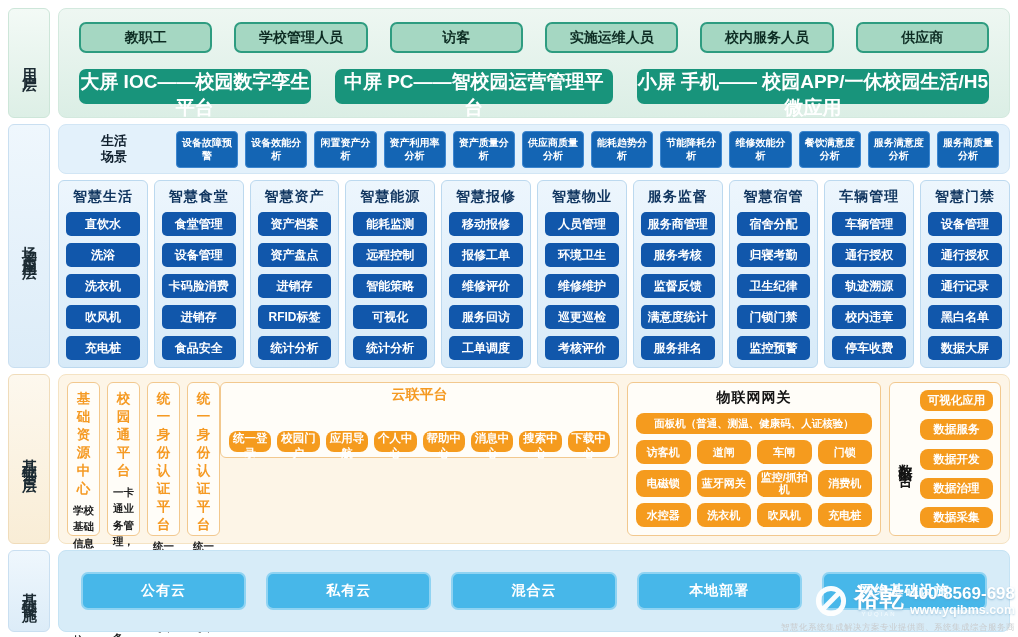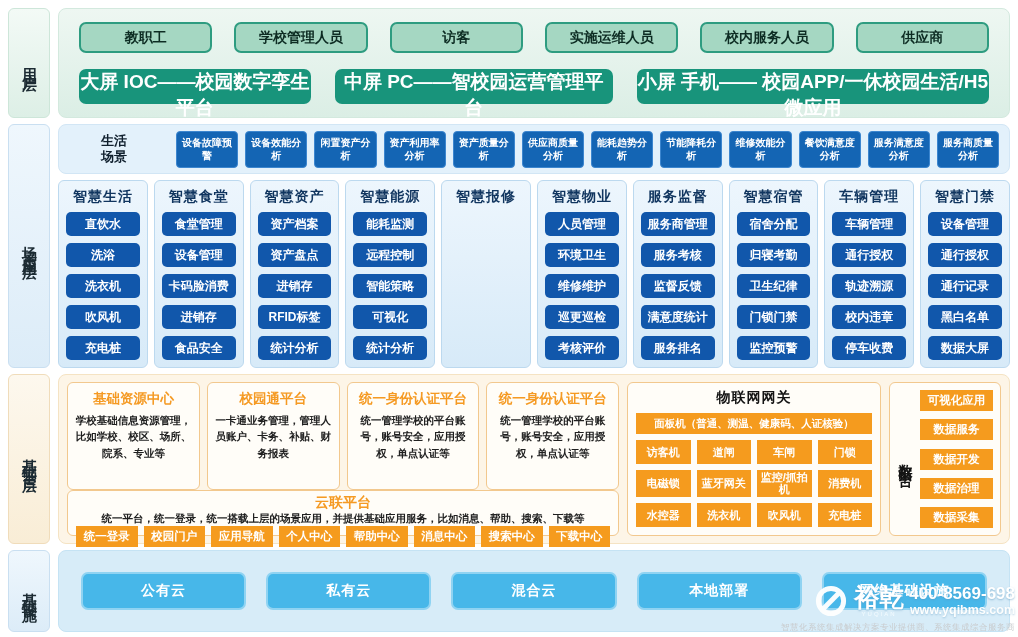--- a/index.html
+++ b/index.html
@@ -68,36 +68,36 @@
   .col-btn {
     height:24px; background:#1157ab; border:none; border-radius:5px;
     color:#fff; font-weight:bold; font-size:12px; padding:0 1px; font-family:inherit; cursor:pointer;
   }
 
   
   .platform-content {
     flex:1; background:#fdf5e7; border:1px solid #f5e3c3; border-radius:8px;
     padding:7px 8px; display:flex; gap:8px;
   }
-  .plat-left { flex:0 0 552px; display:flex; flex-direction:column; gap:0; }
+  .plat-left { flex:0 0 552px; display:flex; flex-direction:row; gap:0; }
   .plat-cards { flex:1; display:flex; gap:7px; }
   .plat-card {
     flex:1; background:#fffdf8; border:1.5px solid #f2c88e; border-radius:6px; padding:7px 5px;
   }
   .plat-card-title { text-align:center; color:#f59a23; font-weight:bold; font-size:13.5px; margin-bottom:4px; }
   .plat-card-desc { text-align:center; font-size:10.5px; font-weight:600; color:#28product2020; color:#202020; line-height:1.55; }
   .yunlian-card {
-    height:46px; background:#fffdf8; border:1.5px solid #f2c88e; border-radius:6px;
+    height:76px; background:#fffdf8; border:1.5px solid #f2c88e; border-radius:6px;
     padding:3px 8px 5px; display:flex; flex-direction:column; justify-content:space-between;
   }
   .yunlian-title { text-align:center; color:#f59a23; font-weight:bold; font-size:14px; }
   .yunlian-desc { text-align:center; font-size:10.5px; font-weight:600; color:#202020; }
   .yunlian-btns { display:flex; gap:6px; }
   .orange-btn {
-    background:#f59b1e; border:none; border-radius:0; color:#fff; font-weight:bold;
+    background:#f59b1e; border:none; border-radius:8px; color:#fff; font-weight:bold;
     font-size:11.5px; font-family:inherit; cursor:pointer;
   }
   .yunlian-btns .orange-btn { flex:1; height:21px; padding:0; }
   .iot-card {
     flex:1; background:#fffdf8; border:1.5px solid #f2c88e; border-radius:6px;
     padding:6px 8px 8px; display:flex; flex-direction:column; gap:6px;
   }
   .iot-title { text-align:center; font-weight:bold; font-size:14px; letter-spacing:1px; color:#141414; }
   .panel-btn { width:100%; height:21px; font-size:10.5px; padding:0; }
   .iot-grid { flex:1; display:grid; grid-template-columns:repeat(4,1fr); gap:6px; }
@@ -223,20 +223,28 @@
 
             <button class="col-btn">能耗监测</button>
               <button class="col-btn">远程控制</button>
               <button class="col-btn">智能策略</button>
               <button class="col-btn">可视化</button>
               <button class="col-btn">统计分析</button>
             </div>
           </div>
           <div class="col-card">
             <div class="col-title">智慧报修</div>
+            <div class="col-items">
+
+            <button class="col-btn">移动报修</button>
+              <button class="col-btn">报修工单</button>
+              <button class="col-btn">维修评价</button>
+              <button class="col-btn">服务回访</button>
+              <button class="col-btn">工单调度</button>
+            </div>
           </div>
           <div class="col-card">
             <div class="col-title">智慧物业</div>
             <div class="col-items">
 
             <button class="col-btn">人员管理</button>
               <button class="col-btn">环境卫生</button>
               <button class="col-btn">维修维护</button>
               <button class="col-btn">巡更巡检</button>
               <button class="col-btn">考核评价</button>
@@ -311,21 +319,20 @@
               <div class="plat-card-title">统一身份认证平台</div>
               <div class="plat-card-desc">统一管理学校的平台账号，账号安全，应用授权，单点认证等</div>
             </div>
             <div class="plat-card">
               <div class="plat-card-title">统一身份认证平台</div>
               <div class="plat-card-desc">统一管理学校的平台账号，账号安全，应用授权，单点认证等</div>
             </div>
           </div>
         <div class="yunlian-card">
           <div class="yunlian-title">云联平台</div>
-          <div class="yunlian-desc">统一平台，统一登录，统一搭载上层的场景应用，并提供基础应用服务，比如消息、帮助、搜索、下载等</div>
           <div class="yunlian-btns">
 
           <button class="orange-btn">统一登录</button>
               <button class="orange-btn">校园门户</button>
               <button class="orange-btn">应用导航</button>
               <button class="orange-btn">个人中心</button>
               <button class="orange-btn">帮助中心</button>
               <button class="orange-btn">消息中心</button>
               <button class="orange-btn">搜索中心</button>
               <button class="orange-btn">下载中心</button>

